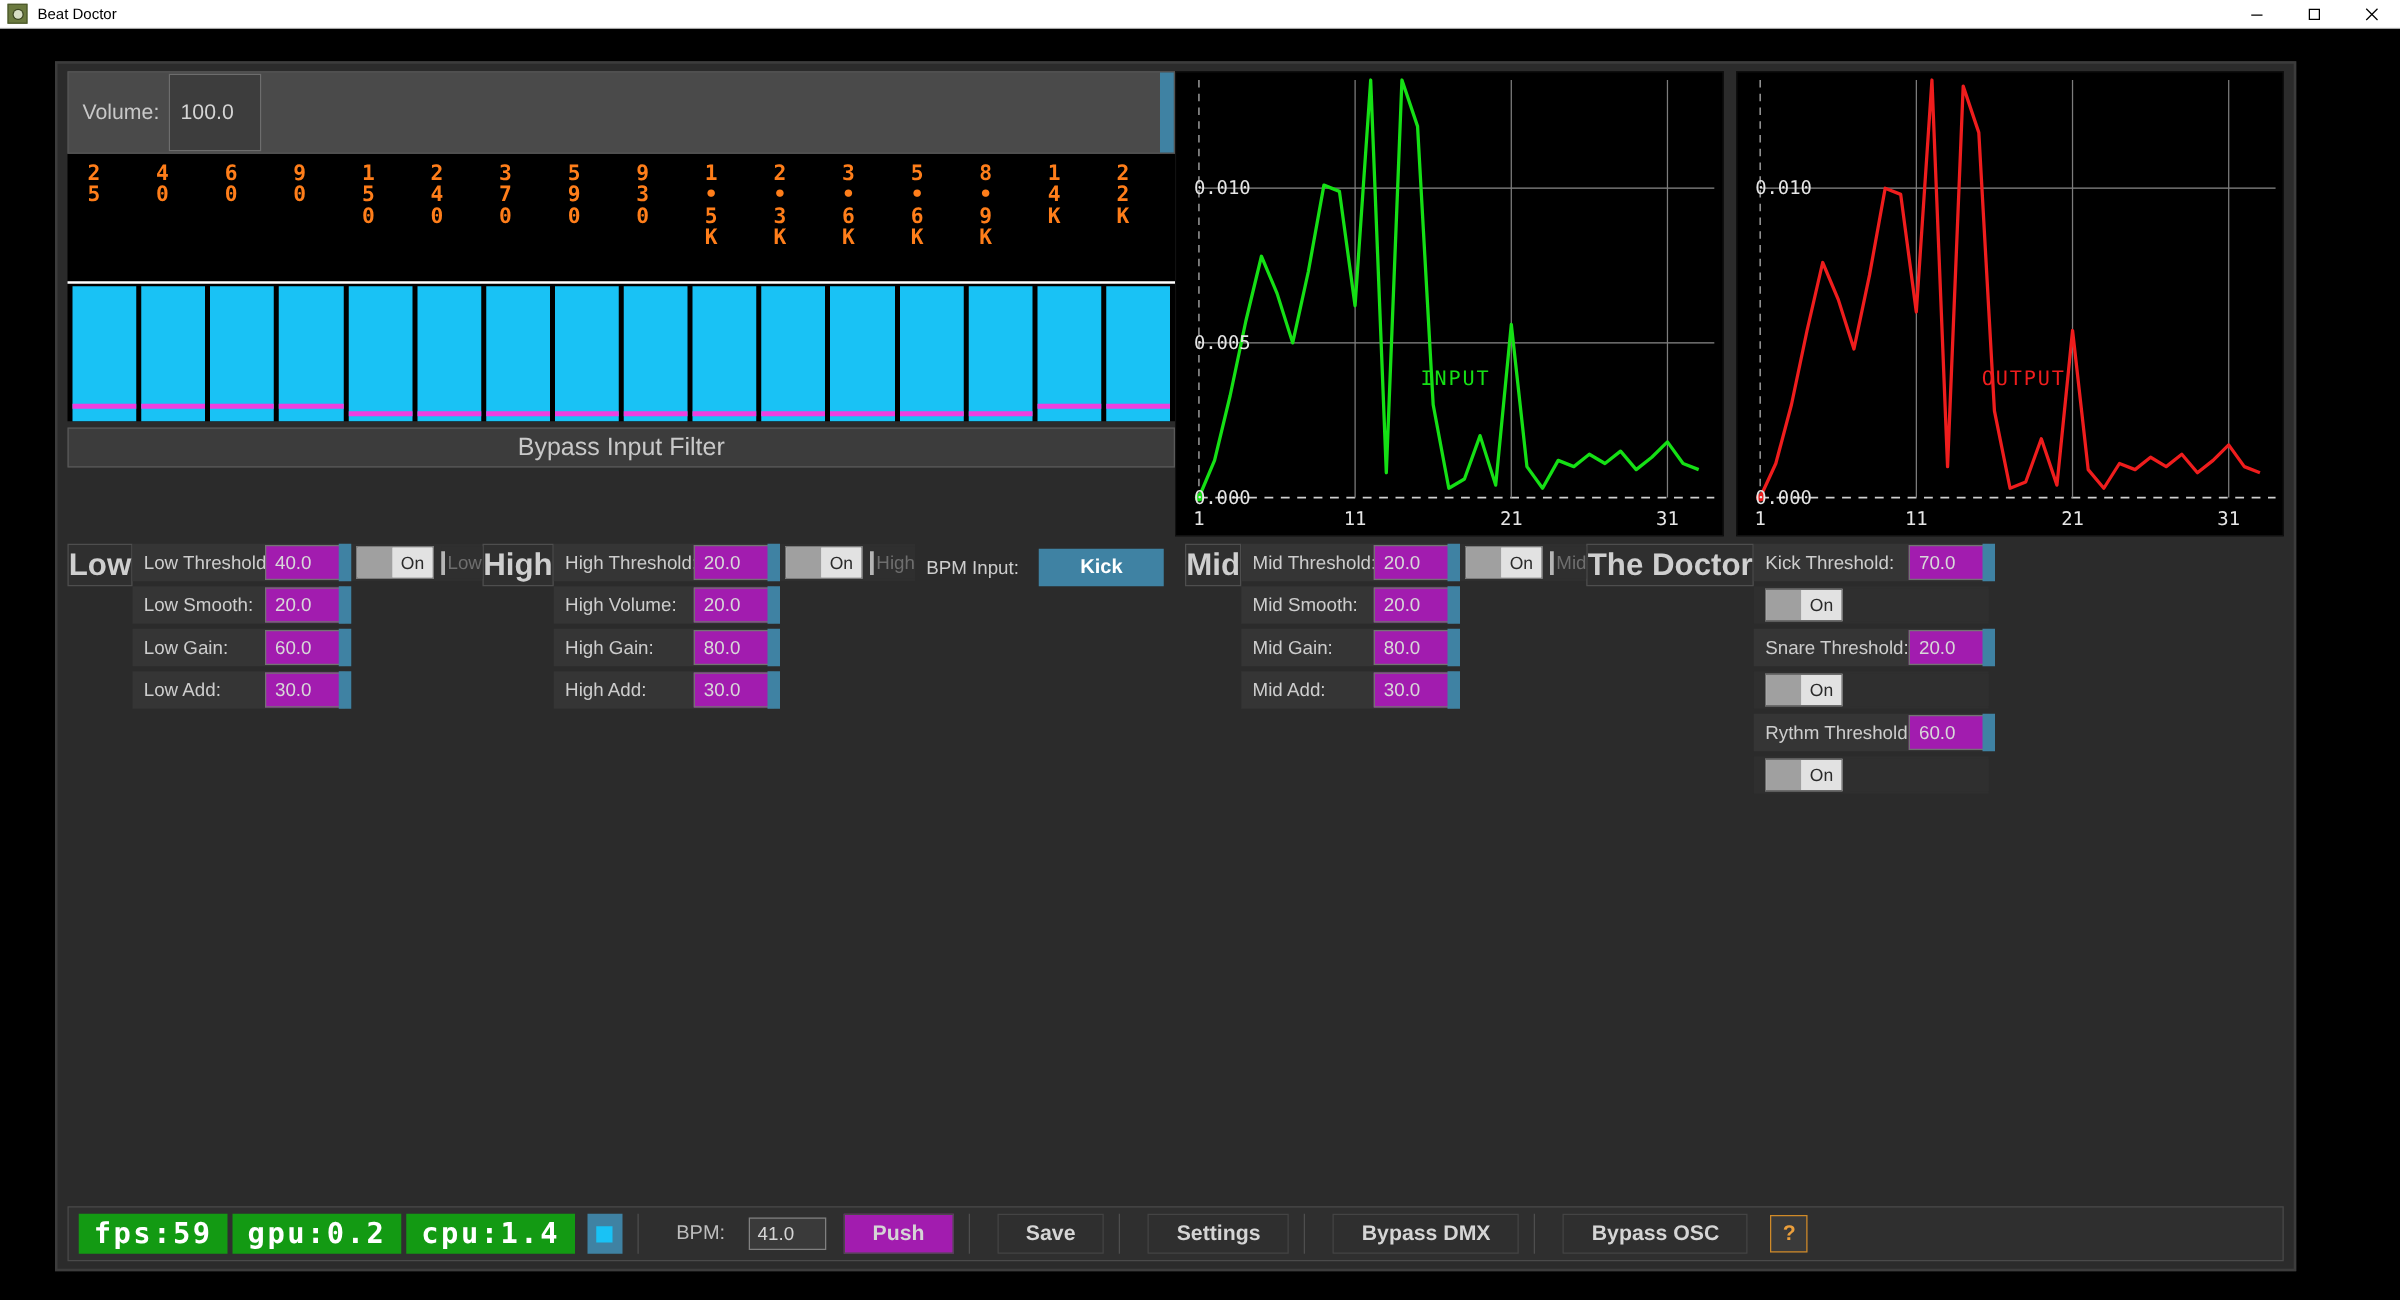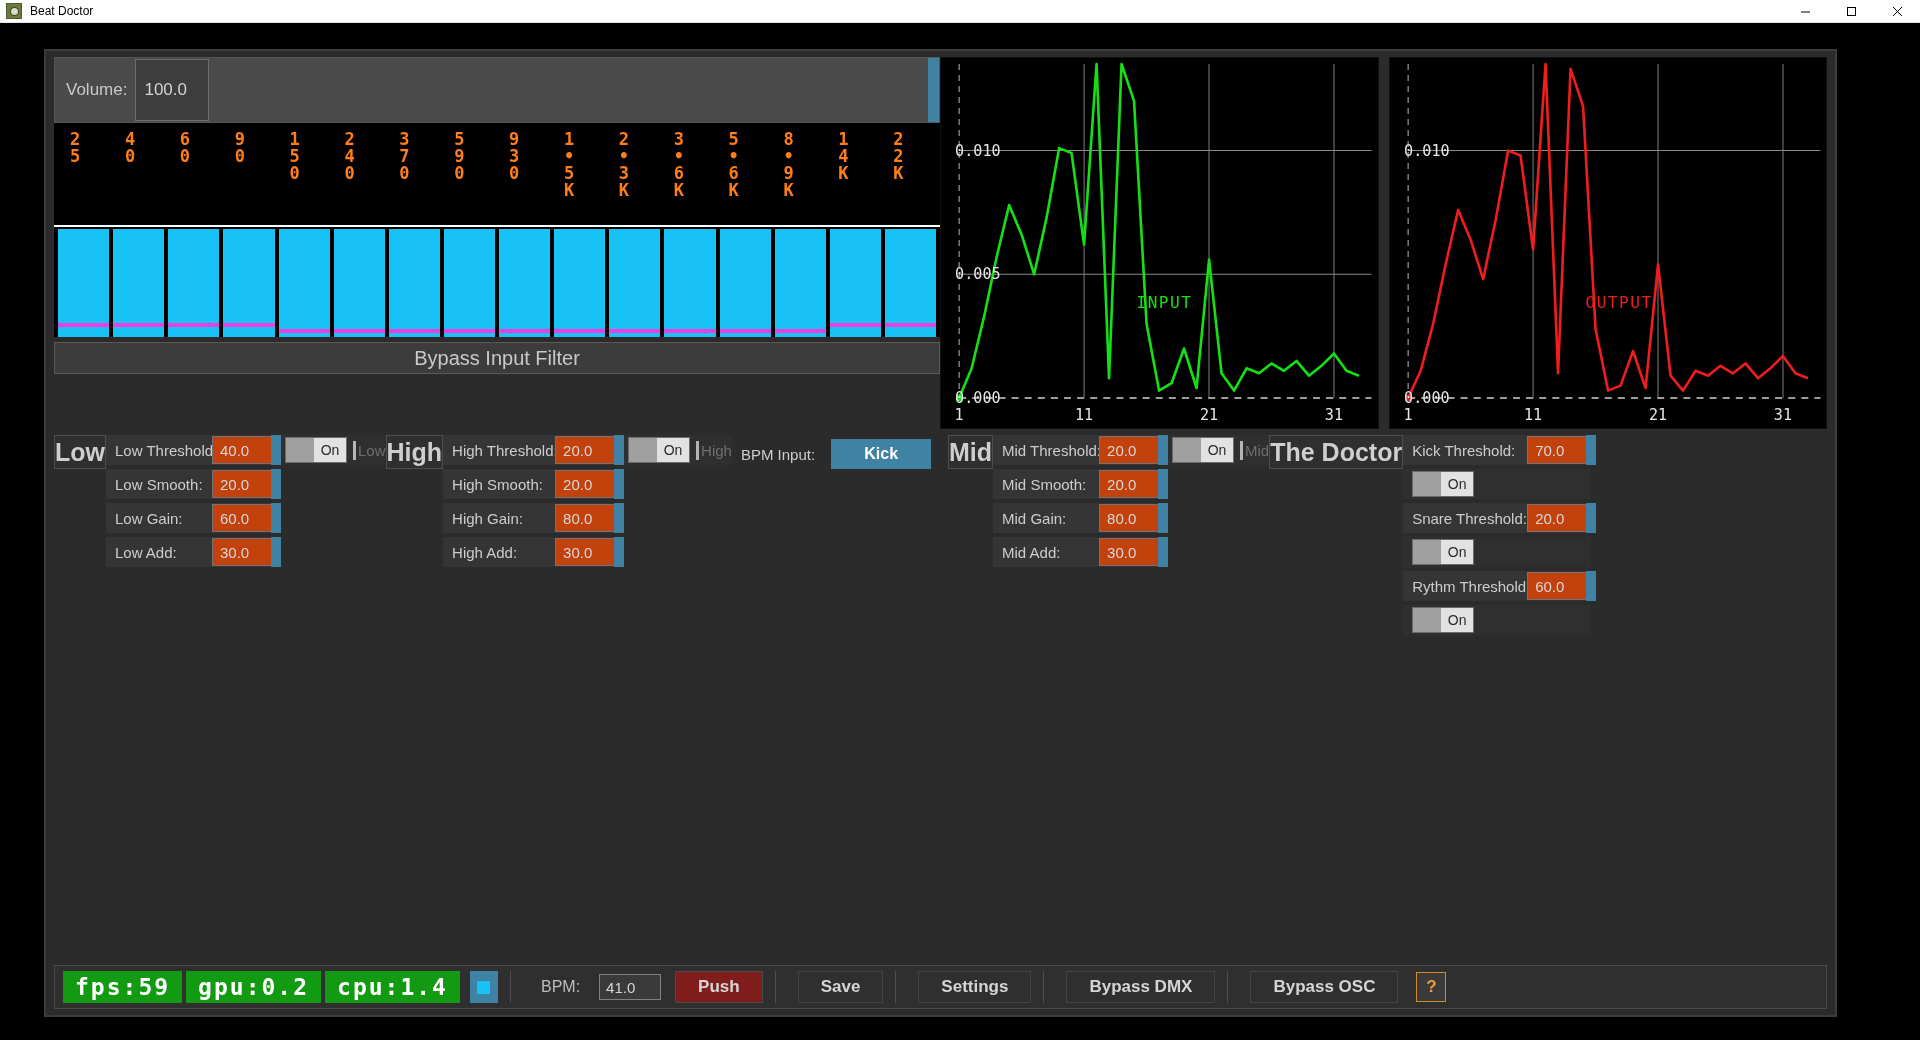--- a/index.html
+++ b/index.html
@@ -131,21 +131,21 @@
 
   .ctlrow {
     height: 30px; display: flex; align-items: center;
     background: #353535; margin-bottom: 4px; position: relative;
   }
   .ctl-label {
     color: #cdcdcd; font-size: 15px; padding-left: 9px;
     white-space: nowrap;
   }
   .ctl-field {
-    height: 28px; background: #c2410c; border: 1px solid #737373;
+    height: 28px; background: #a21caf; border: 1px solid #737373;
     color: #d8d8d8; font-size: 15px;
     display: flex; align-items: center; padding-left: 7px;
     margin-left: 6px;
   }
   .ctl-track {
     flex: 1; height: 30px; background: #4a4a4a; position: relative;
     margin-left: 2px;
   }
   .ctl-thumb {
     position: absolute; top: 0; bottom: 0; width: 10px; background: #3f82a3;
@@ -205,21 +205,21 @@
   .sep { width: 1px; height: 32px; background: #4e4e4e; margin: 0 8px; }
   .bpmlabel { color: #bdbdbd; font-size: 16px; margin-left: 18px; }
   .bpmfield {
     width: 62px; height: 26px; background: #3a3a3a; border: 1px solid #808080;
     color: #d6d6d6; font-size: 15px; display: flex; align-items: center;
     padding-left: 6px; margin-left: 15px;
   }
   .sbtn {
     height: 32px; color: #d5d5d5; font-size: 17px; font-weight: bold;
     display: flex; align-items: center; justify-content: center;
-    padding: 0 22px; background: #7f1d1d; border: 1px solid #4a4a4a;
+    padding: 0 22px; background: #a21caf; border: 1px solid #4a4a4a;
     margin-left: 10px; white-space: nowrap;
   }
   .sbtn.plain { background: #2f2f2f; border-color: #444; }
   .helpbtn {
     width: 30px; height: 30px; margin-left: 14px;
     border: 1px solid #d08a28; background: #3a3a3a;
     color: #eb9f3c; font-size: 17px; font-weight: bold;
     display: flex; align-items: center; justify-content: center;
   }
 </style>
@@ -512,21 +512,21 @@
       <div class="secheader">High</div>
       <div id="high-controls">
             <div class="ctlrow">
               <div class="ctl-label" style="width: 106px;">High Threshold:</div>
               <div class="ctl-field" style="width: 62px;">20.0</div>
               <div class="ctl-track">
                 <div class="ctl-thumb" style="left: calc(20% - 5px); background: rgb(63, 130, 163);"></div>
               </div>
             </div>
             <div class="ctlrow">
-              <div class="ctl-label" style="width: 106px;">High Smooth:</div>
+              <div class="ctl-label" style="width: 106px;">High Volume:</div>
               <div class="ctl-field" style="width: 62px;">20.0</div>
               <div class="ctl-track">
                 <div class="ctl-thumb" style="left: calc(20% - 5px); background: rgb(63, 130, 163);"></div>
               </div>
             </div>
             <div class="ctlrow">
               <div class="ctl-label" style="width: 106px;">High Gain:</div>
               <div class="ctl-field" style="width: 62px;">80.0</div>
               <div class="ctl-track">
                 <div class="ctl-thumb" style="left: calc(80% - 5px); background: rgb(63, 130, 163);"></div>

